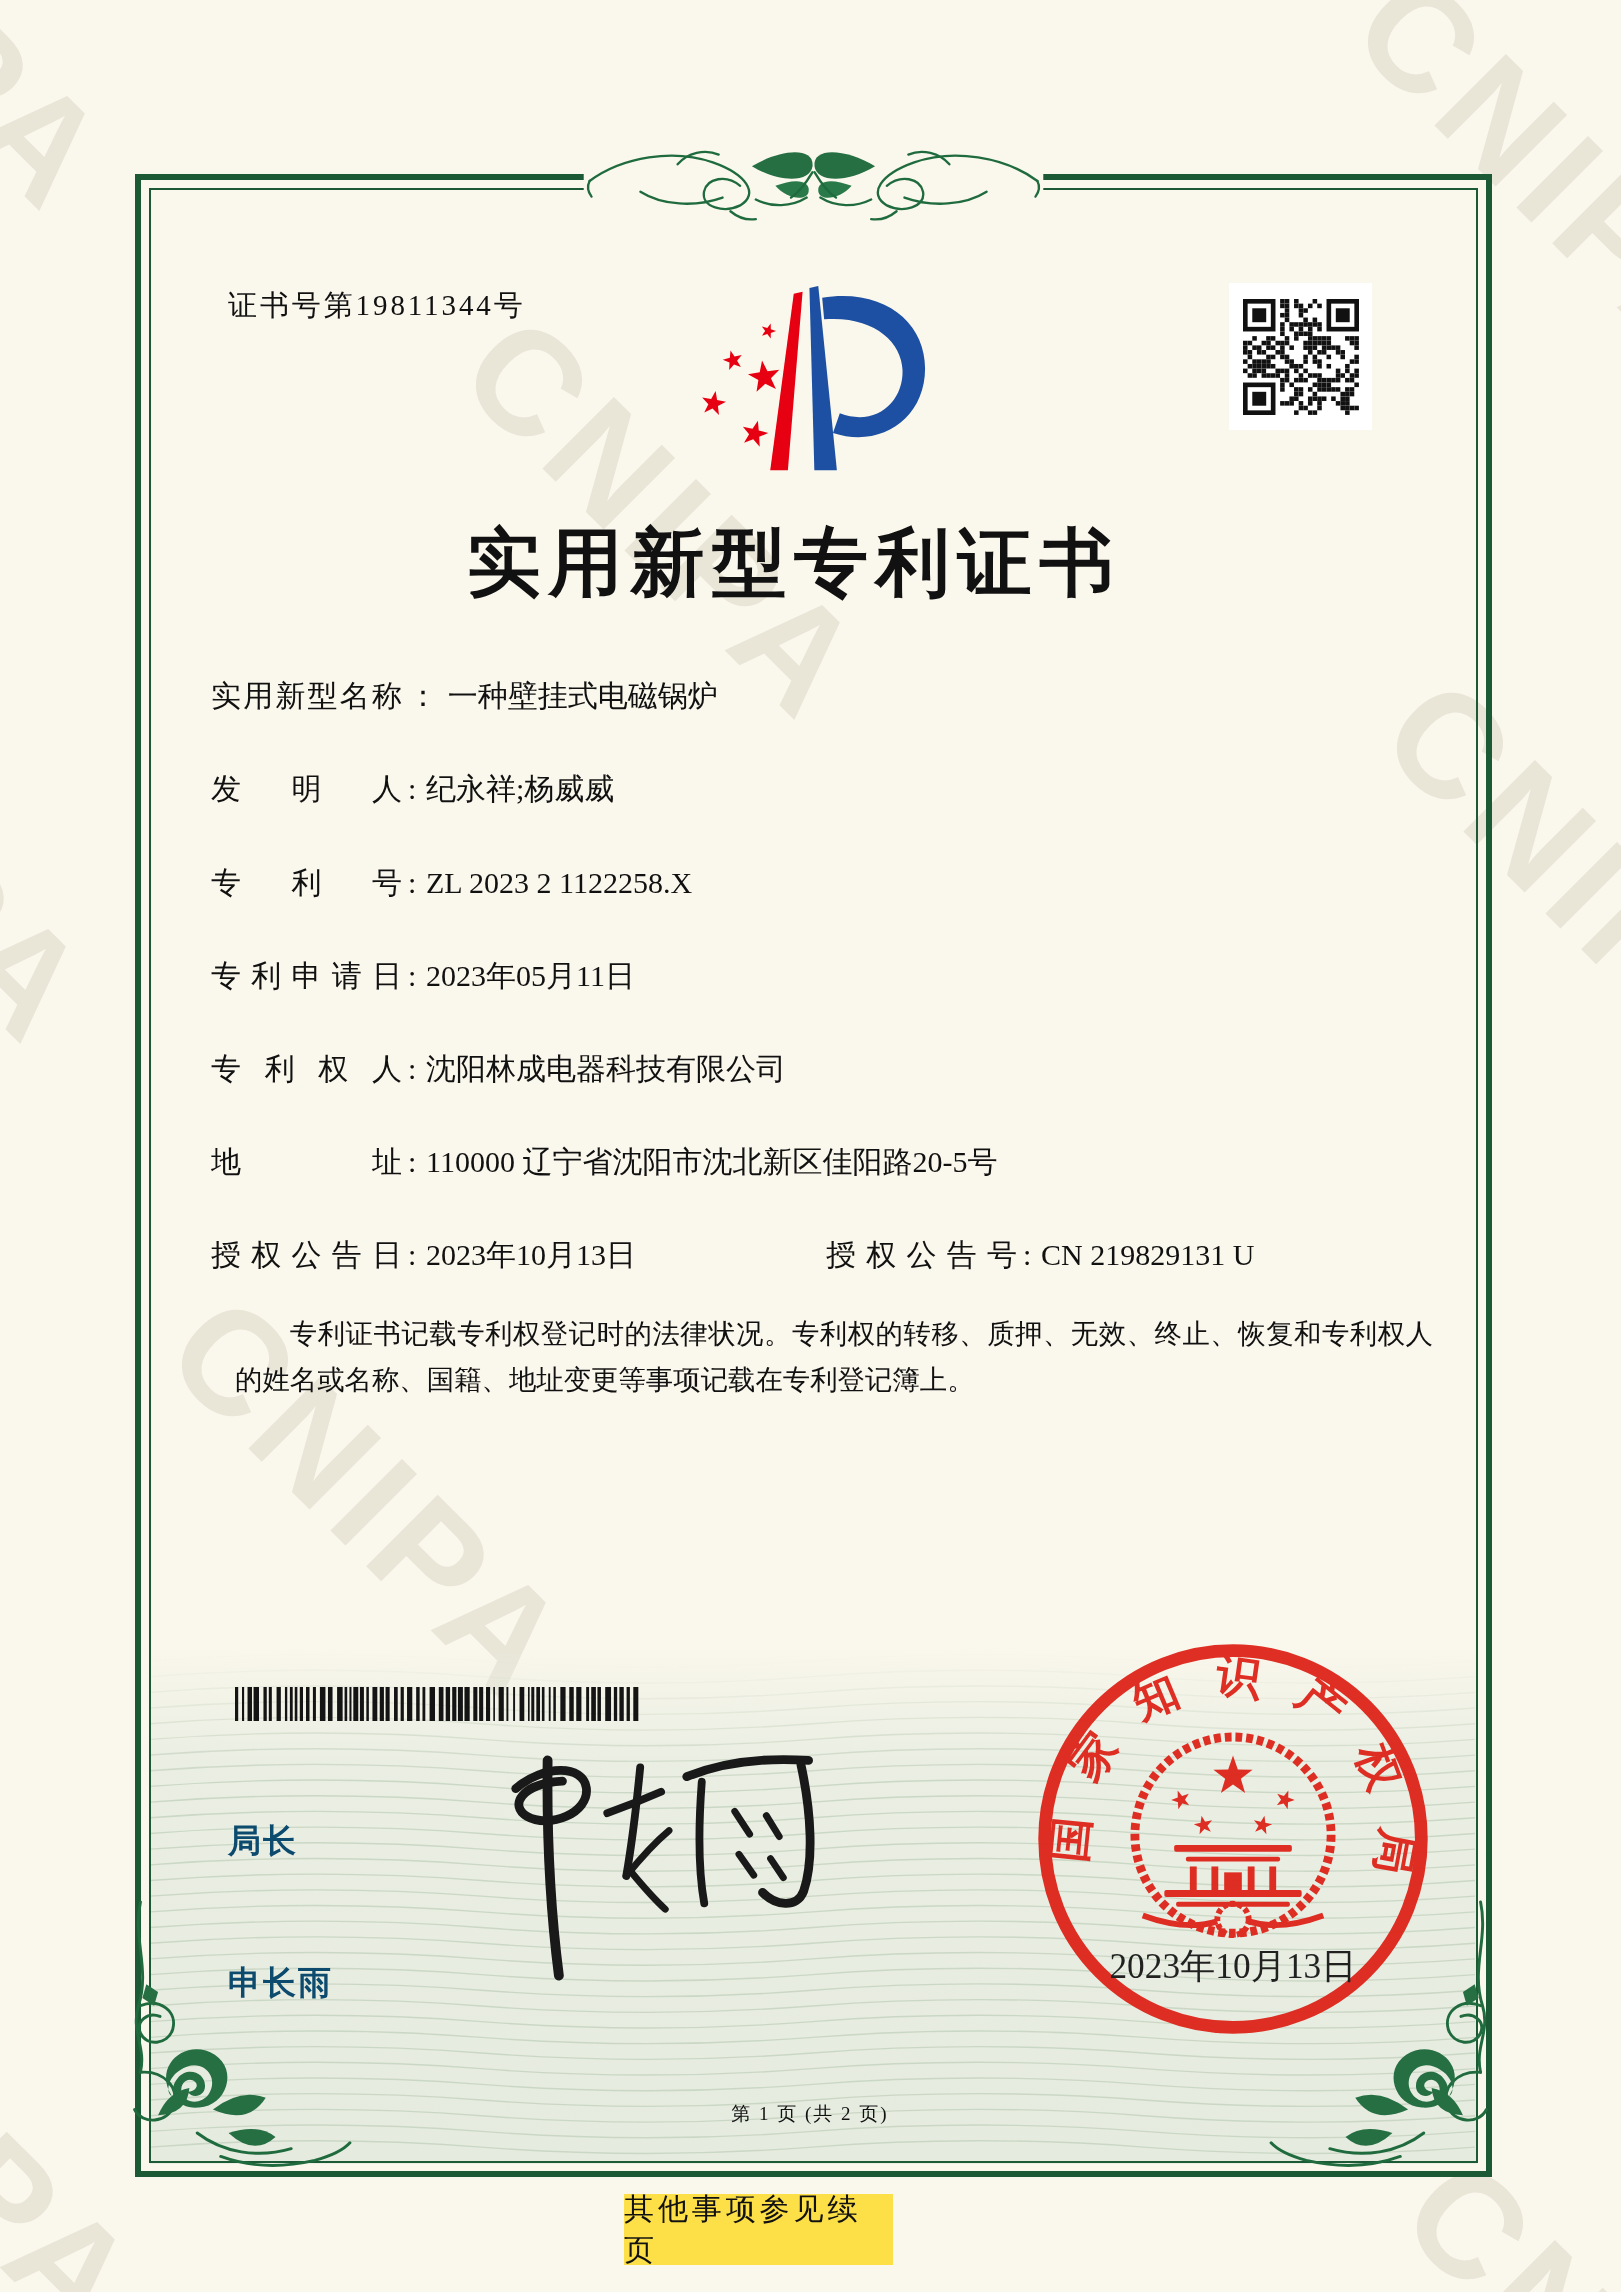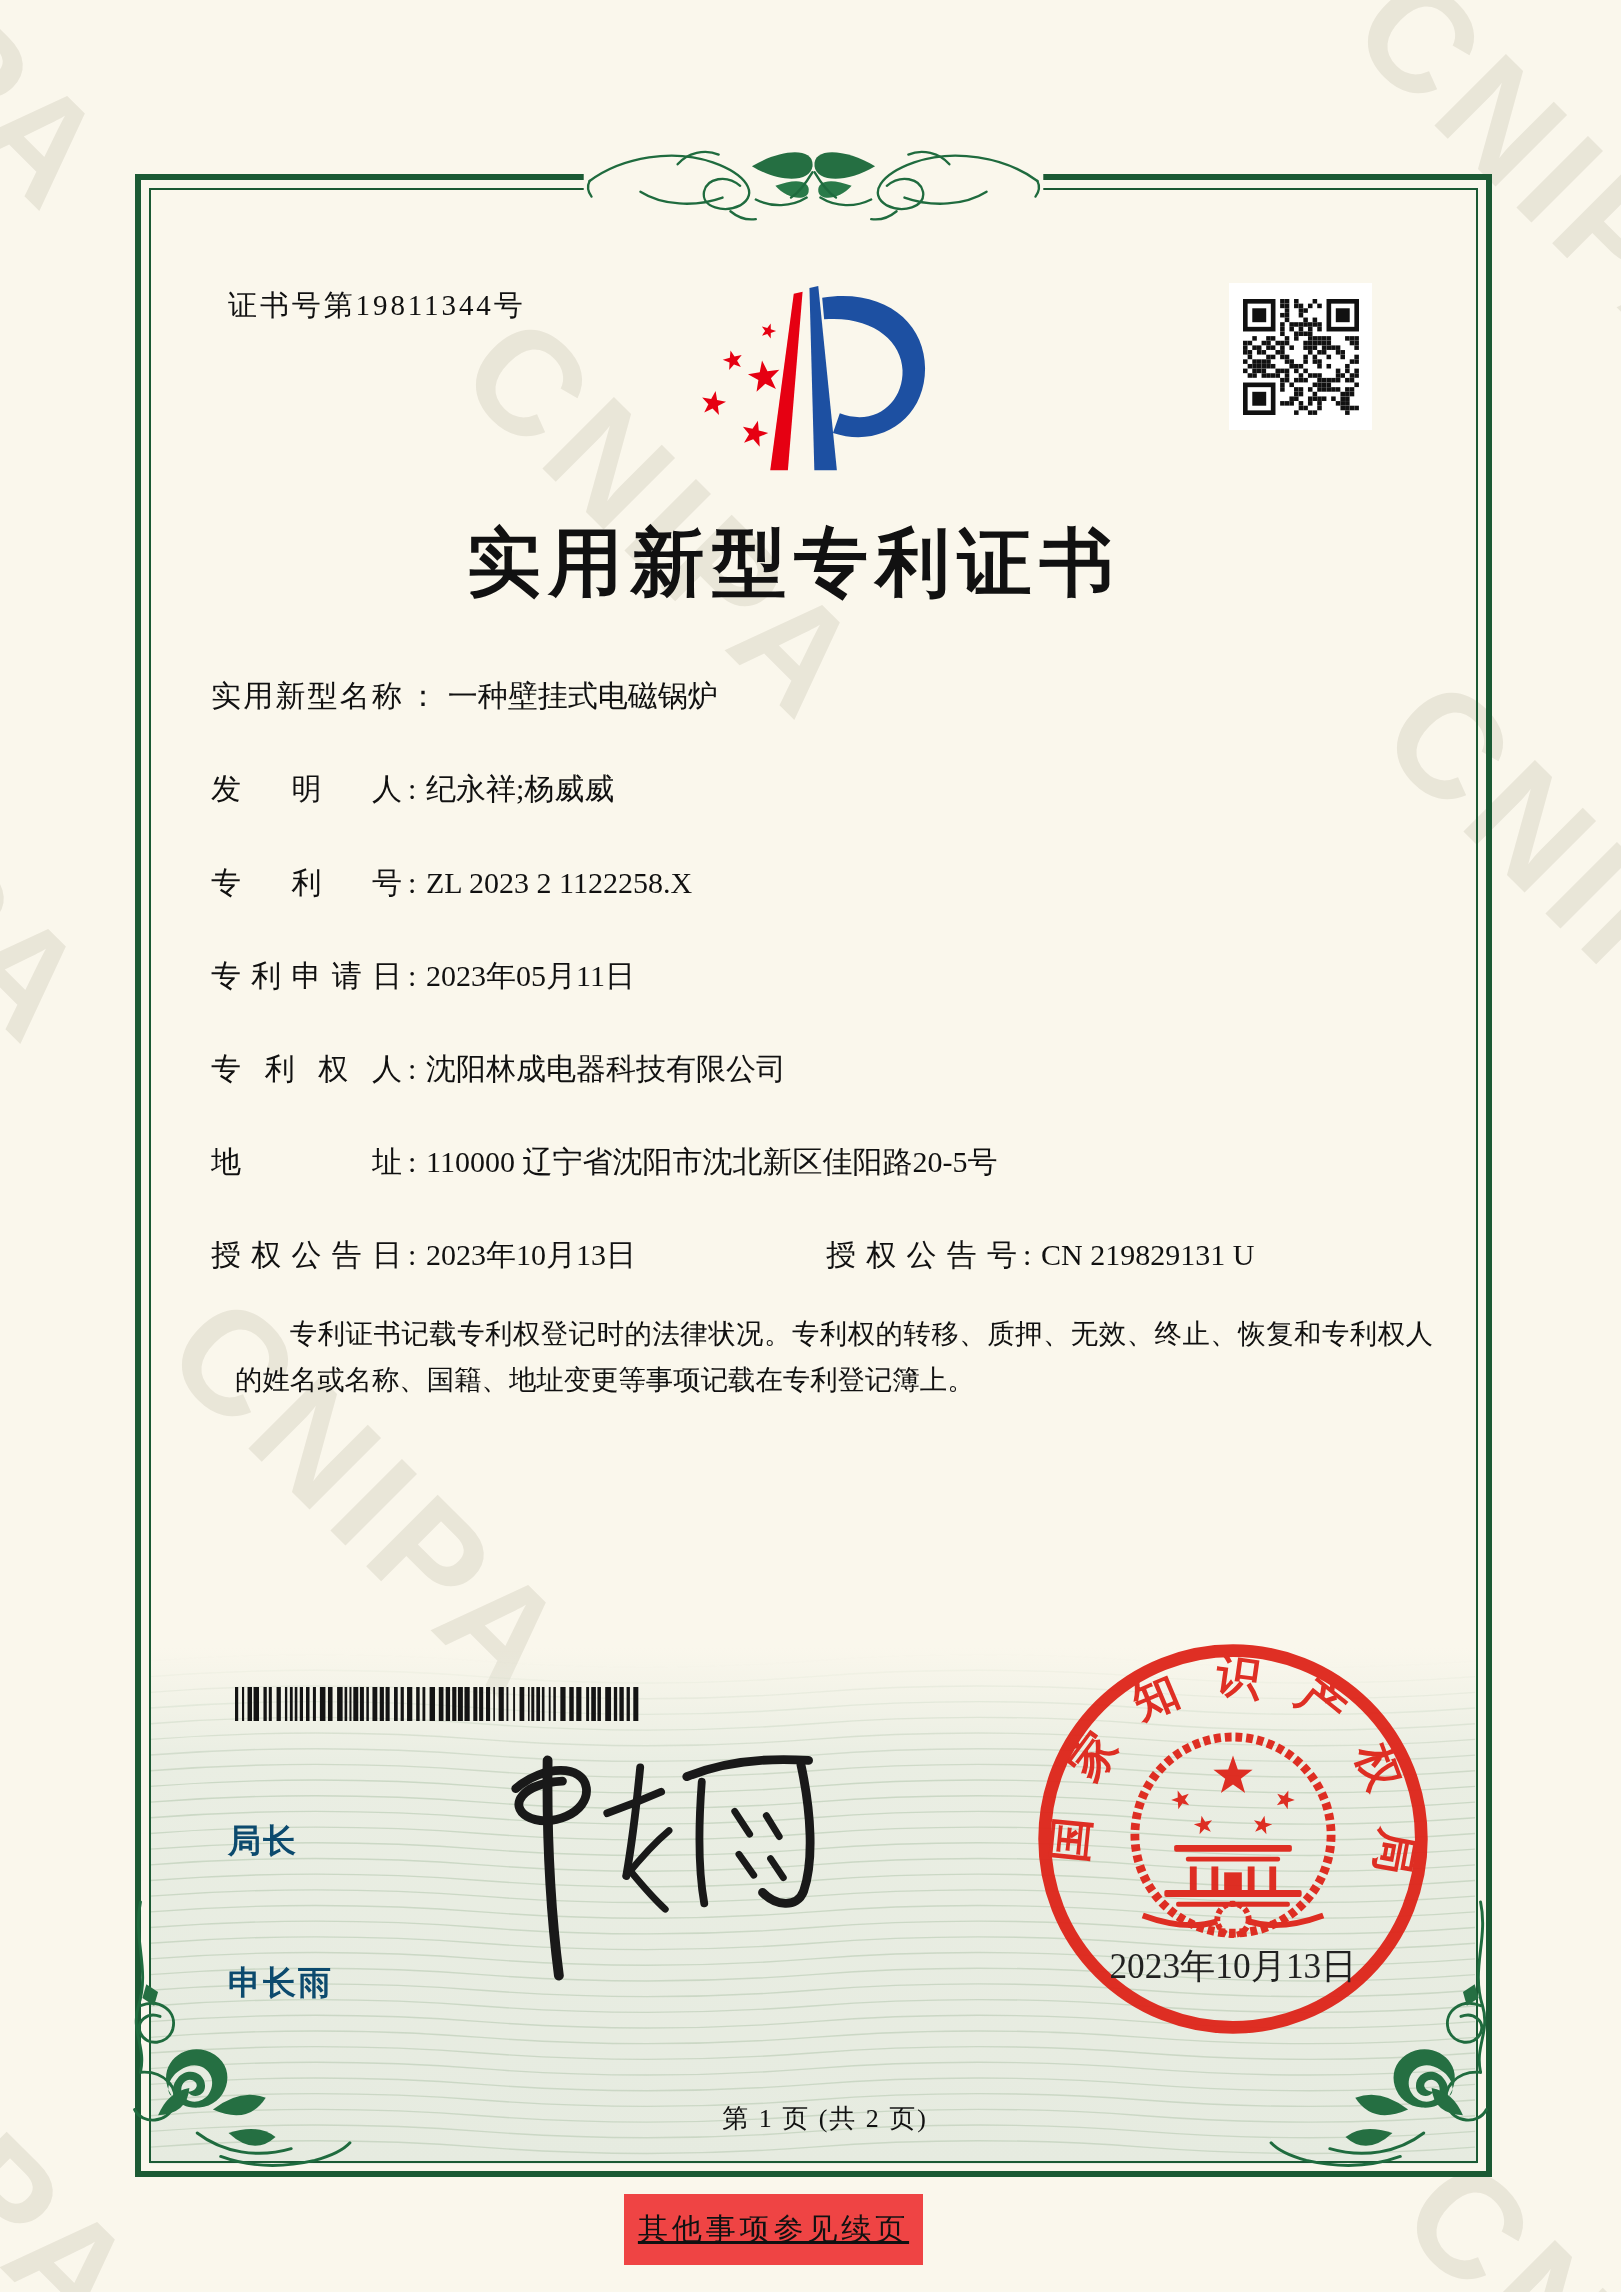--- a/index.html
+++ b/index.html
@@ -30,23 +30,23 @@
   .paras{left:235px;top:1311px;width:1198px;font-size:27.4px;line-height:46px;text-align:justify;z-index:4;}
   .paras p{margin:0;text-indent:2em;}
   
   .band{left:150px;top:1647px;z-index:1;}
   .barcode{left:233px;top:1687px;z-index:4;}
   .signer{left:228px;font-size:33px;font-family:"Liberation Sans","DejaVu Sans",sans-serif;
           font-weight:600;color:#0c4a6e;z-index:4;letter-spacing:2px;}
   .signer.role{top:1819px}.signer.name{top:1961px}
   .sig{left:490px;top:1737px;z-index:4;}
   .seal{left:1027px;top:1633px;z-index:5;opacity:.94;}
-  .page-info{left:556px;top:2101px;width:372px;text-align:right;font-size:26px;z-index:4;letter-spacing:2px;}
-  .note-box{left:624px;top:2194px;width:299px;height:71px;background:#ef4444;display:flex;
-            align-items:center;justify-content:center;font-size:30px;letter-spacing:3.9px;z-index:4;text-decoration:underline;}
+  .page-info{left:624px;top:2101px;width:372px;text-align:center;font-size:19px;z-index:4;letter-spacing:2px;}
+  .note-box{left:624px;top:2194px;width:269px;height:71px;background:#fde047;display:flex;
+            align-items:center;justify-content:center;font-size:30px;letter-spacing:3.9px;z-index:4;}
 </style>
 </head>
 <body>
 
 <span class="wm" style="left:-206px;top:-225px">CNIPA</span>
 <span class="wm" style="left:1441px;top:-59px">CNIPA</span>
 <span class="wm" style="left:549px;top:284px">CNIPA</span>
 <span class="wm" style="left:-225px;top:608px">CNIPA</span>
 <span class="wm" style="left:1470px;top:647px">CNIPA</span>
 <span class="wm" style="left:255px;top:1264px">CNIPA</span>

